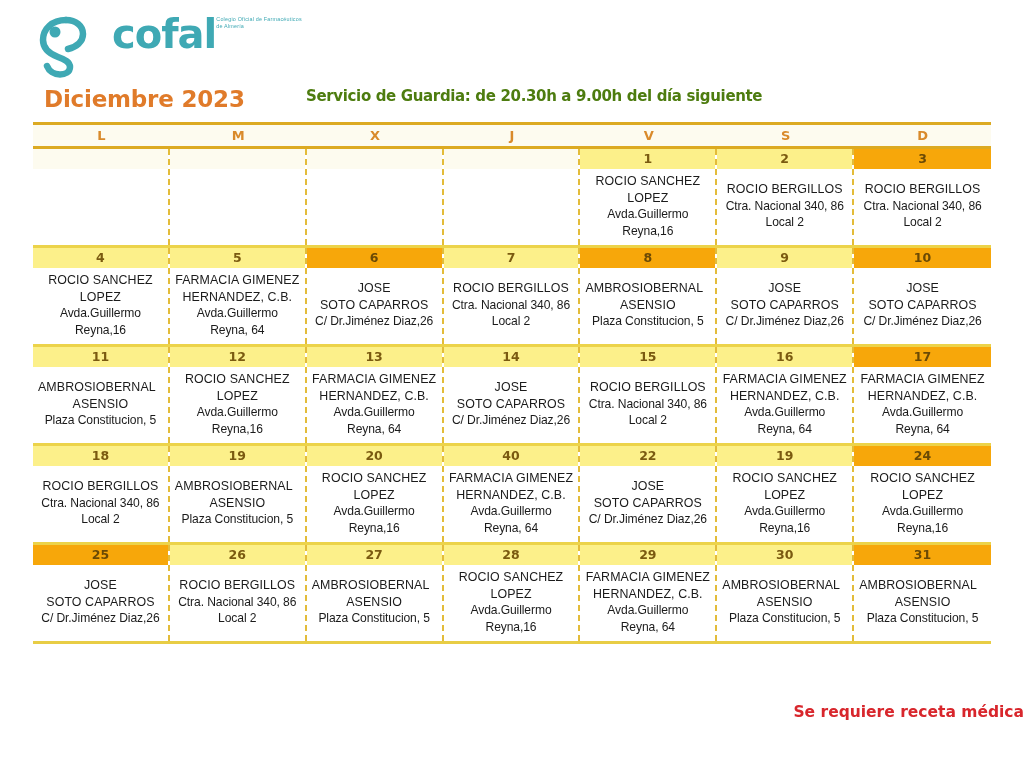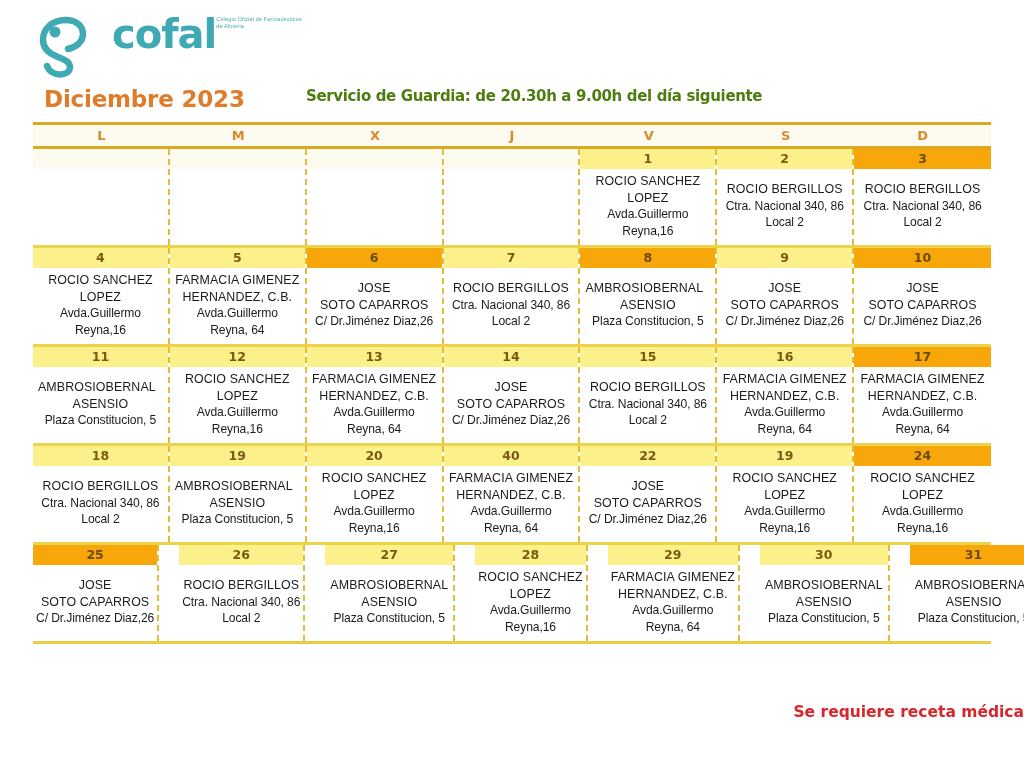--- a/index.html
+++ b/index.html
@@ -118,21 +118,20 @@
     font-family: "DejaVu Sans", sans-serif;
   }
 
   .week {
     display: grid;
     grid-template-columns: repeat(7, 1fr);
     border-bottom: 3px solid #ecd34a;
   }
   .week:last-child {
     border-bottom: 3px solid #e8cd45;
-    gap: 20px;
   }
 
   .cell {
     position: relative;
     border-right: 2px dashed #e3bc3a;
     background: #ffffff;
     min-height: 95px;
     display: flex;
     flex-direction: column;
   }

